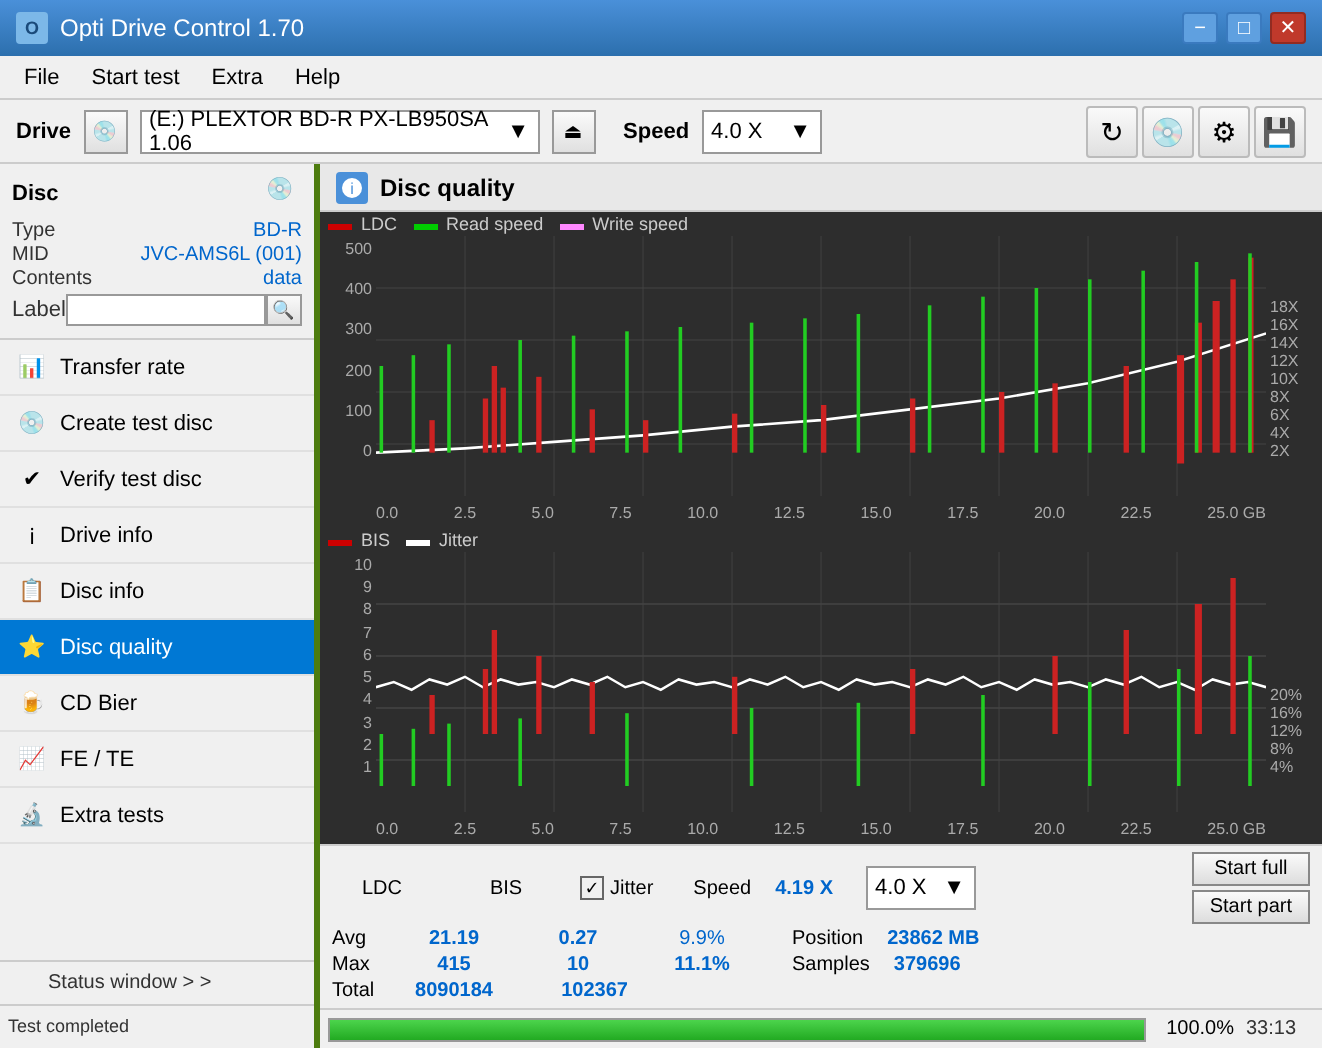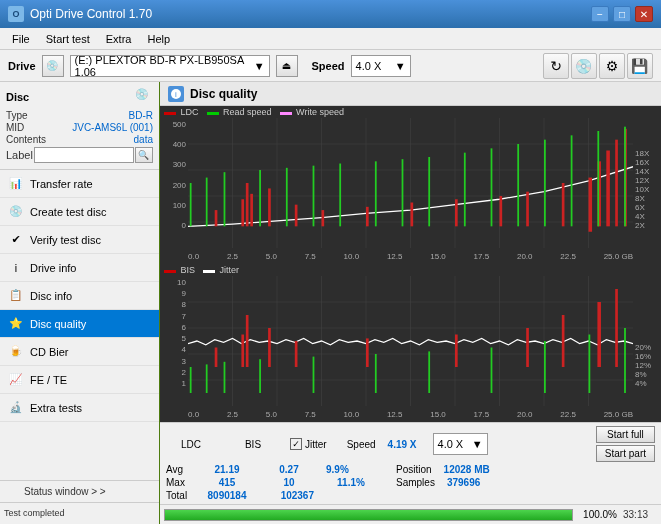--- a/index.html
+++ b/index.html
@@ -66,21 +66,21 @@
     
     .main-layout {
       display: flex;
       height: calc(524px - 28px - 22px - 32px);
     }
     
     
     .sidebar {
       width: 160px;
       background: #f0f0f0;
-      border-right: 1px solid #4d7c0f;
+      border-right: 3px solid #4d7c0f;
       display: flex;
       flex-direction: column;
     }
     
     
     .disc-section {
       background: #f0f0f0;
       padding: 6px;
       border-bottom: 1px solid #ccc;
     }
@@ -613,23 +613,23 @@
         <div class="btn-group">
           <button class="start-full-btn">Start full</button>
           <button class="start-part-btn">Start part</button>
         </div>
       </div>
 
       <div class="stats-row">
         <span style="width:24px;">Avg</span>
         <span class="stat-val" style="width:50px; text-align:center;">21.19</span>
         <span class="stat-val" style="width:50px; text-align:center;">0.27</span>
-        <span style="width:50px; color:#0066cc; font-weight:bold;">9.9%</span>
+        <span style="width:50px; text-align:center; color:#0066cc; font-weight:normal;">9.9%</span>
         <span style="margin-left:8px;">Position</span>
-        <span class="stat-val">12028 MB</span>
+        <span class="stat-val">23862 MB</span>
       </div>
 
       <div class="stats-row">
         <span style="width:24px;">Max</span>
         <span class="stat-val" style="width:50px; text-align:center;">415</span>
         <span class="stat-val" style="width:50px; text-align:center;">10</span>
         <span style="width:50px; text-align:center; color:#0066cc; font-weight:bold;">11.1%</span>
         <span style="margin-left:8px;">Samples</span>
         <span class="stat-val">379696</span>
       </div>

